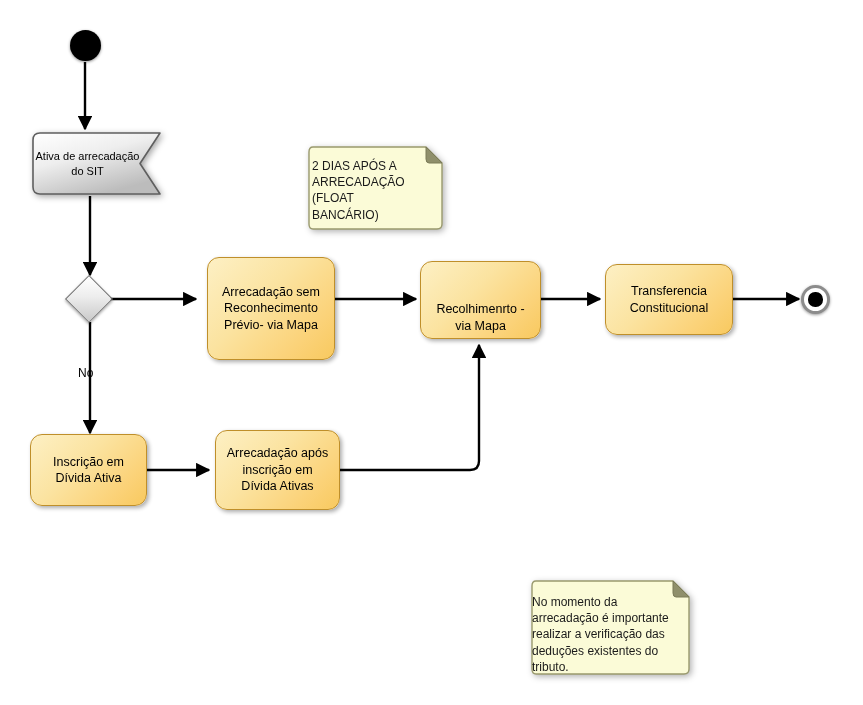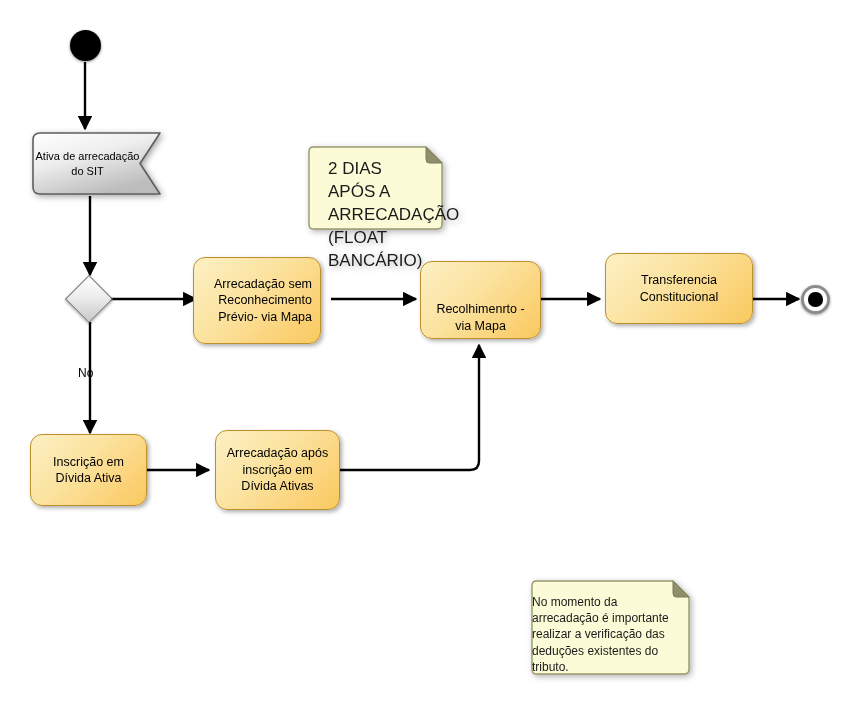--- a/index.html
+++ b/index.html
@@ -94,22 +94,22 @@
   .note-wrap {
     filter: drop-shadow(2px 2px 3px rgba(0,0,0,0.30));
   }
   .note-wrap svg { display: block; }
   .note-text {
     position: absolute;
     left: 0; top: 0;
     width: 100%;
     height: 100%;
     box-sizing: border-box;
-    padding: 12px 14px 10px 20px;
-    font-size: 17px;
+    padding: 12px 14px 10px 4px;
+    font-size: 12px;
     line-height: 1.35;
     color: #1a1a1a;
     white-space: pre-line;
     pointer-events: none;
   }
 
   
   #connectors {
     position: absolute;
     left: 0; top: 0;
@@ -184,29 +184,29 @@
       <path d="M 118 1 L 134 17 L 121 17 Q 118 17 118 13 Z" fill="#8f8f6b" stroke="#7a7a58" stroke-width="1"></path>
     </svg>
     <div class="note-text">2 DIAS APÓS A
 ARRECADAÇÃO
 (FLOAT
 BANCÁRIO)</div>
   </div>
 
   <div class="node decision" style="left:72px; top:282px; width:34px; height:34px;"></div>
 
-  <div class="node task" style="left:193px; top:257px; width:128px; height:87px;text-align:right;">
+  <div class="node task" style="left:207px; top:257px; width:128px; height:103px;">
     <span>Arrecadação sem Reconhecimento Prévio- via Mapa</span>
   </div>
 
   <div class="node task" style="left:420px; top:261px; width:121px; height:78px;align-items:flex-end;">
     <span>Recolhimenrto - via Mapa</span>
   </div>
 
-  <div class="node task" style="left:605px; top:253px; width:148px; height:71px;">
+  <div class="node task" style="left:605px; top:264px; width:128px; height:71px;">
     <span>Transferencia Constitucional</span>
   </div>
 
   <div class="node end-node" style="left:801px; top:285px; width:29px; height:29px;">
     <div class="end-core"></div>
   </div>
 
   <div class="node task" style="left:215px; top:430px; width:125px; height:80px;">
     <span>Arrecadação após inscrição em Dívida Ativas</span>
   </div>

